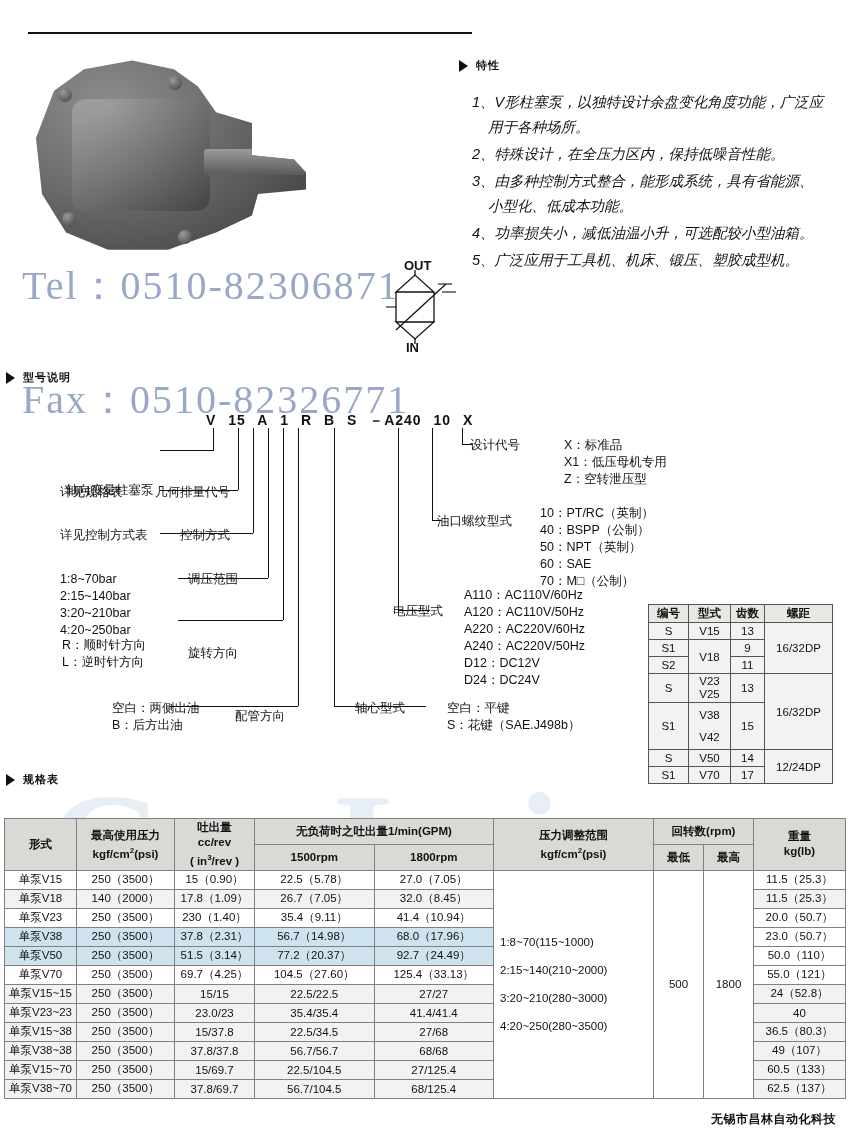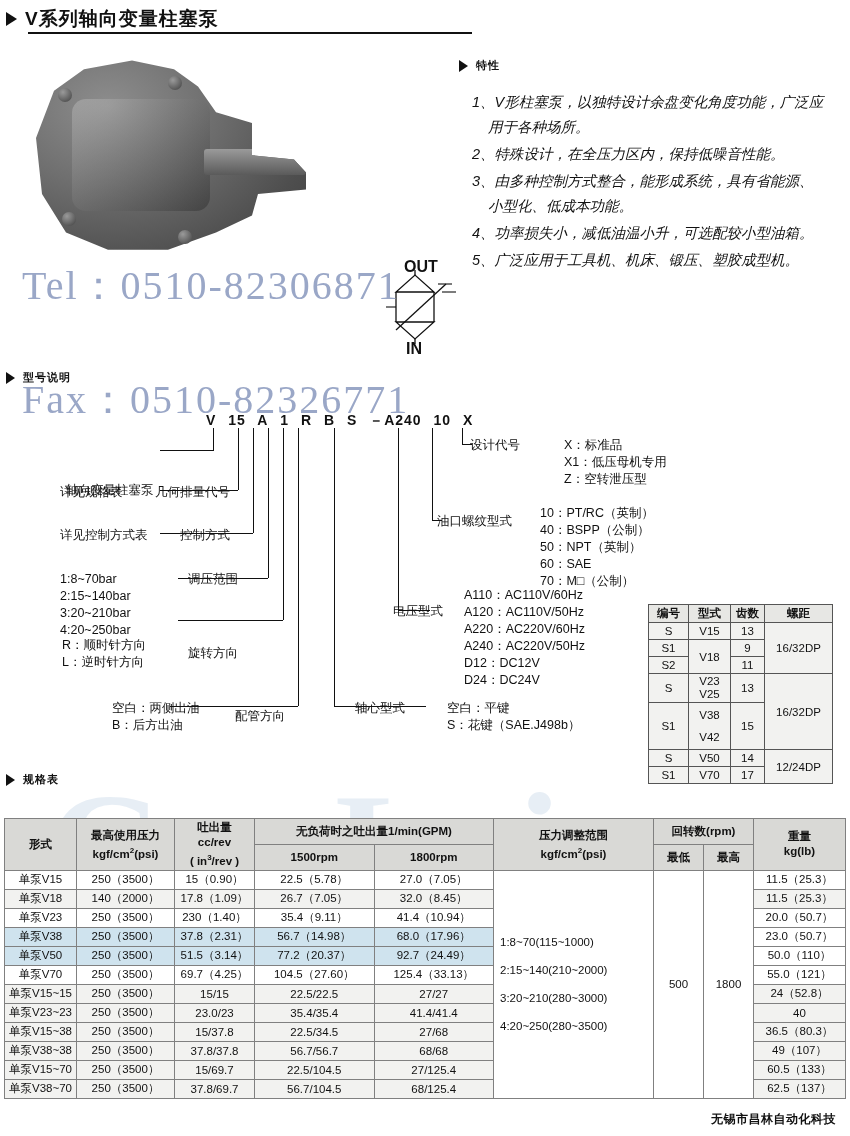--- a/index.html
+++ b/index.html
@@ -69,21 +69,21 @@
   .features { position: absolute; left: 455px; top: 58px; width: 390px; }
   .features .sec-head { margin-bottom: 10px; margin-left: 4px; }
   .feat-list { margin: 17px; padding: 0; list-style: none; font-style: italic; }
   .feat-list li {
     font-size: 14.5px; line-height: 25px; color: #111;
     margin-bottom: 2px; padding-left: 16px; text-indent: -16px;
   }
 
   
   .symbol { position: absolute; left: 372px; top: 258px; width: 110px; height: 100px; }
-  .symbol .lbl { position: absolute; font-size: 16px; font-weight: bold; }
+  .symbol .lbl { position: absolute; font-size: 13px; font-weight: bold; }
 
   
   .contact {
     position: absolute; left: 22px; font-family: "Liberation Serif", serif;
     font-size: 40px; letter-spacing: 2px; color: #9aa7c7; font-weight: normal;
     white-space: nowrap;
   }
   .contact.tel { top: 258px; }
   .contact.fax { top: 372px; }
 
@@ -148,24 +148,20 @@
     font-family: "Liberation Serif", serif;
     font-size: 92px; font-weight: bold; color: rgba(120,160,200,0.16);
     pointer-events: none; white-space: nowrap;
   }
 </style>
 </head>
 <body>
 
 <div class="page">
 
-  <div class="title-row sec-head">
-    <span class="bullet"></span>
-    <span class="sec-title">V系列轴向变量柱塞泵</span>
-  </div>
   <div class="title-rule"></div>
 
   <div class="photo-wrap">
     <div class="pump-photo"></div>
     <div class="bolt" style="left:40px;top:36px;"></div>
     <div class="bolt" style="left:150px;top:24px;"></div>
     <div class="bolt" style="left:44px;top:160px;"></div>
     <div class="bolt" style="left:160px;top:178px;"></div>
   </div>
 

